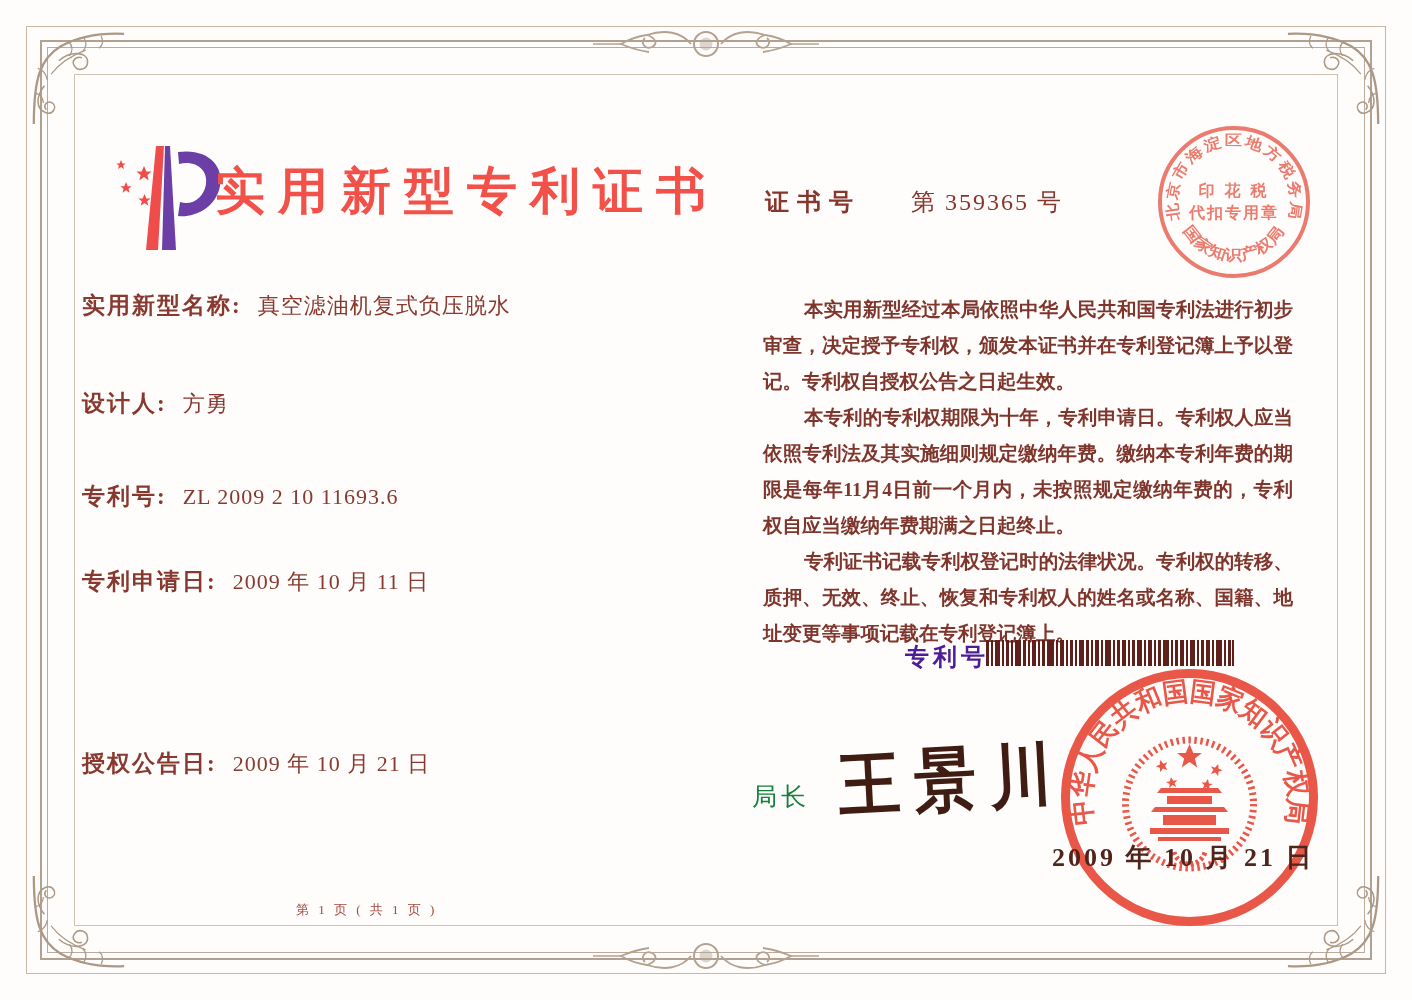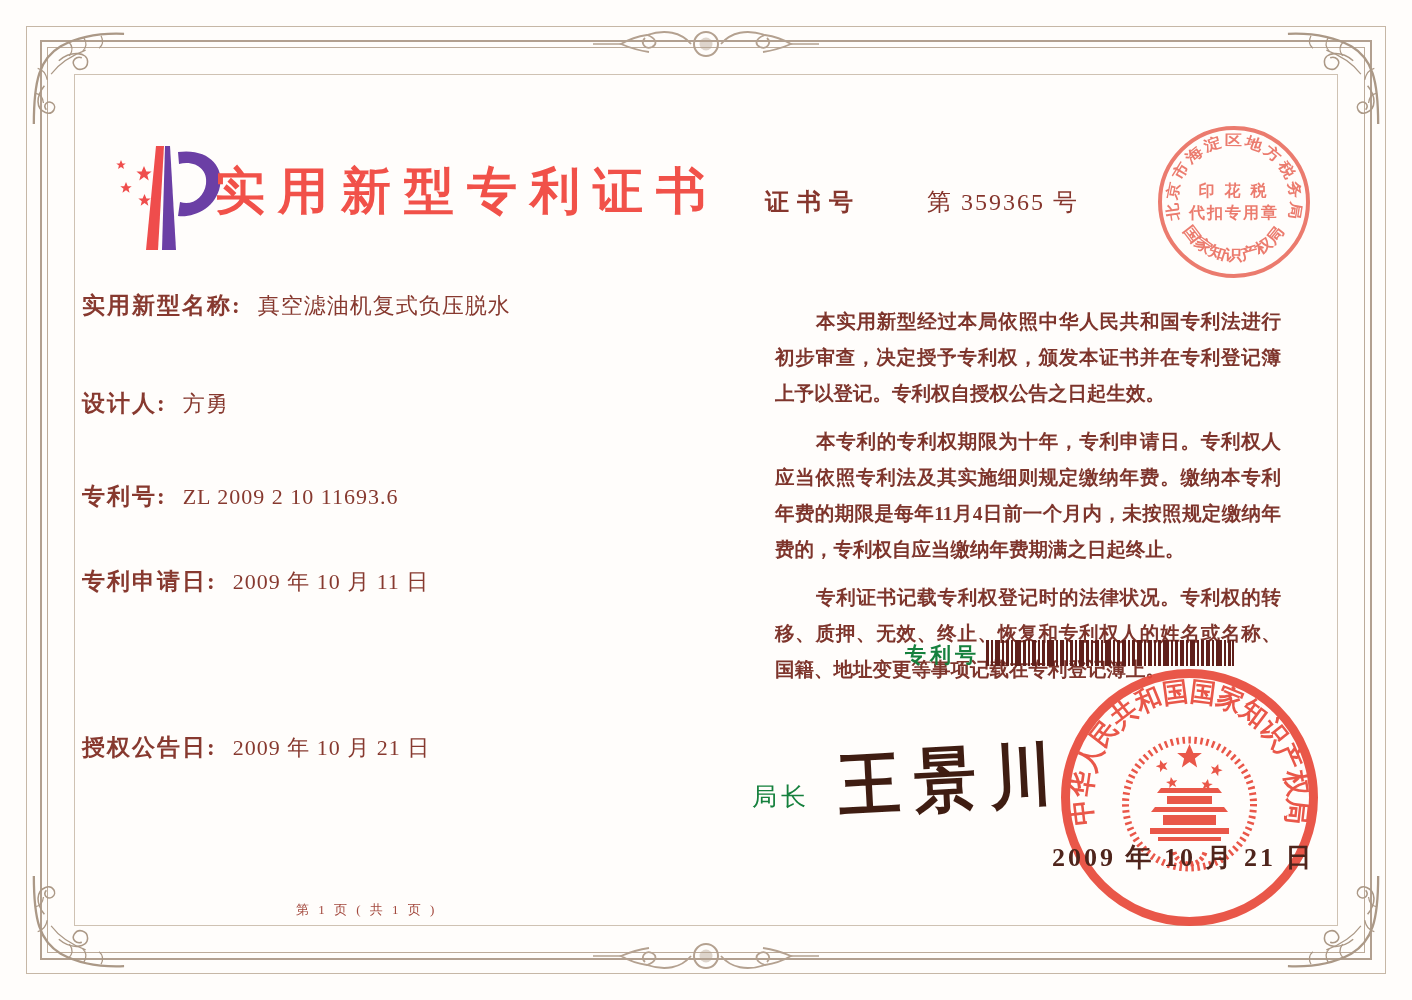--- a/index.html
+++ b/index.html
@@ -24,43 +24,43 @@
 
   
   .logo{position:absolute; left:108px; top:138px; width:128px; height:116px;}
   .doc-title{
     position:absolute; left:215px; top:158px;
     font-size:50px; font-weight:bold; letter-spacing:13px;
     color:#f15149; font-family:"Liberation Serif","DejaVu Serif",serif;
   }
   .certno-row{position:absolute; left:765px; top:186px; font-size:24px; color:#86362d;}
   .certno-label{letter-spacing:8px; font-weight:bold;}
-  .certno-value{margin-left:66px; letter-spacing:2px;}
+  .certno-value{margin-left:50px; letter-spacing:2px;}
 
   
   .field{position:absolute; left:82px; color:#87392f; white-space:nowrap;}
   .field .lbl{font-size:23px; font-weight:bold; letter-spacing:2px;}
   .field .val{font-size:22px; margin-left:12px; letter-spacing:1px;}
   .f-name{top:290px;}
   .f-designer{top:388px;}
   .f-patno{top:481px;}
   .f-filing{top:566px;}
   .f-patentee{top:656px;}
-  .f-grant{top:732px;}
+  .f-grant{top:748px;}
 
   
   .body-text{
     position:absolute; left:763px; top:292px; width:530px;
     font-size:19.5px; line-height:36px; color:#7e352c;
     text-align:justify;
   }
-  .body-text p{margin:12px; text-indent:2.1em; font-weight:bold; font-family:"Liberation Serif","DejaVu Serif",serif;}
-
-  
-  .barcode-label{position:absolute; left:905px; top:641px; font-size:21px; font-weight:bold; letter-spacing:4px; color:#15803d;}
+  .body-text p{margin:0; text-indent:2.1em; font-weight:bold; font-family:"Liberation Serif","DejaVu Serif",serif;}
+
+  
+  .barcode-label{position:absolute; left:905px; top:641px; font-size:24px; font-weight:bold; letter-spacing:4px; color:#4c1d95;}
   .barcode{position:absolute; left:986px; top:640px; width:248px; height:26px;}
 
   
   .sig-label{position:absolute; left:752px; top:780px; font-size:25px; color:#15803d; letter-spacing:4px;}
   .sig-name{
     position:absolute; left:838px; top:738px;
     font-size:62px; font-weight:bold; color:#3f1d12;
     letter-spacing:14px; transform:rotate(-3deg) scaleY(1.12);
     font-family:"DejaVu Serif","Liberation Serif",serif;
   }

